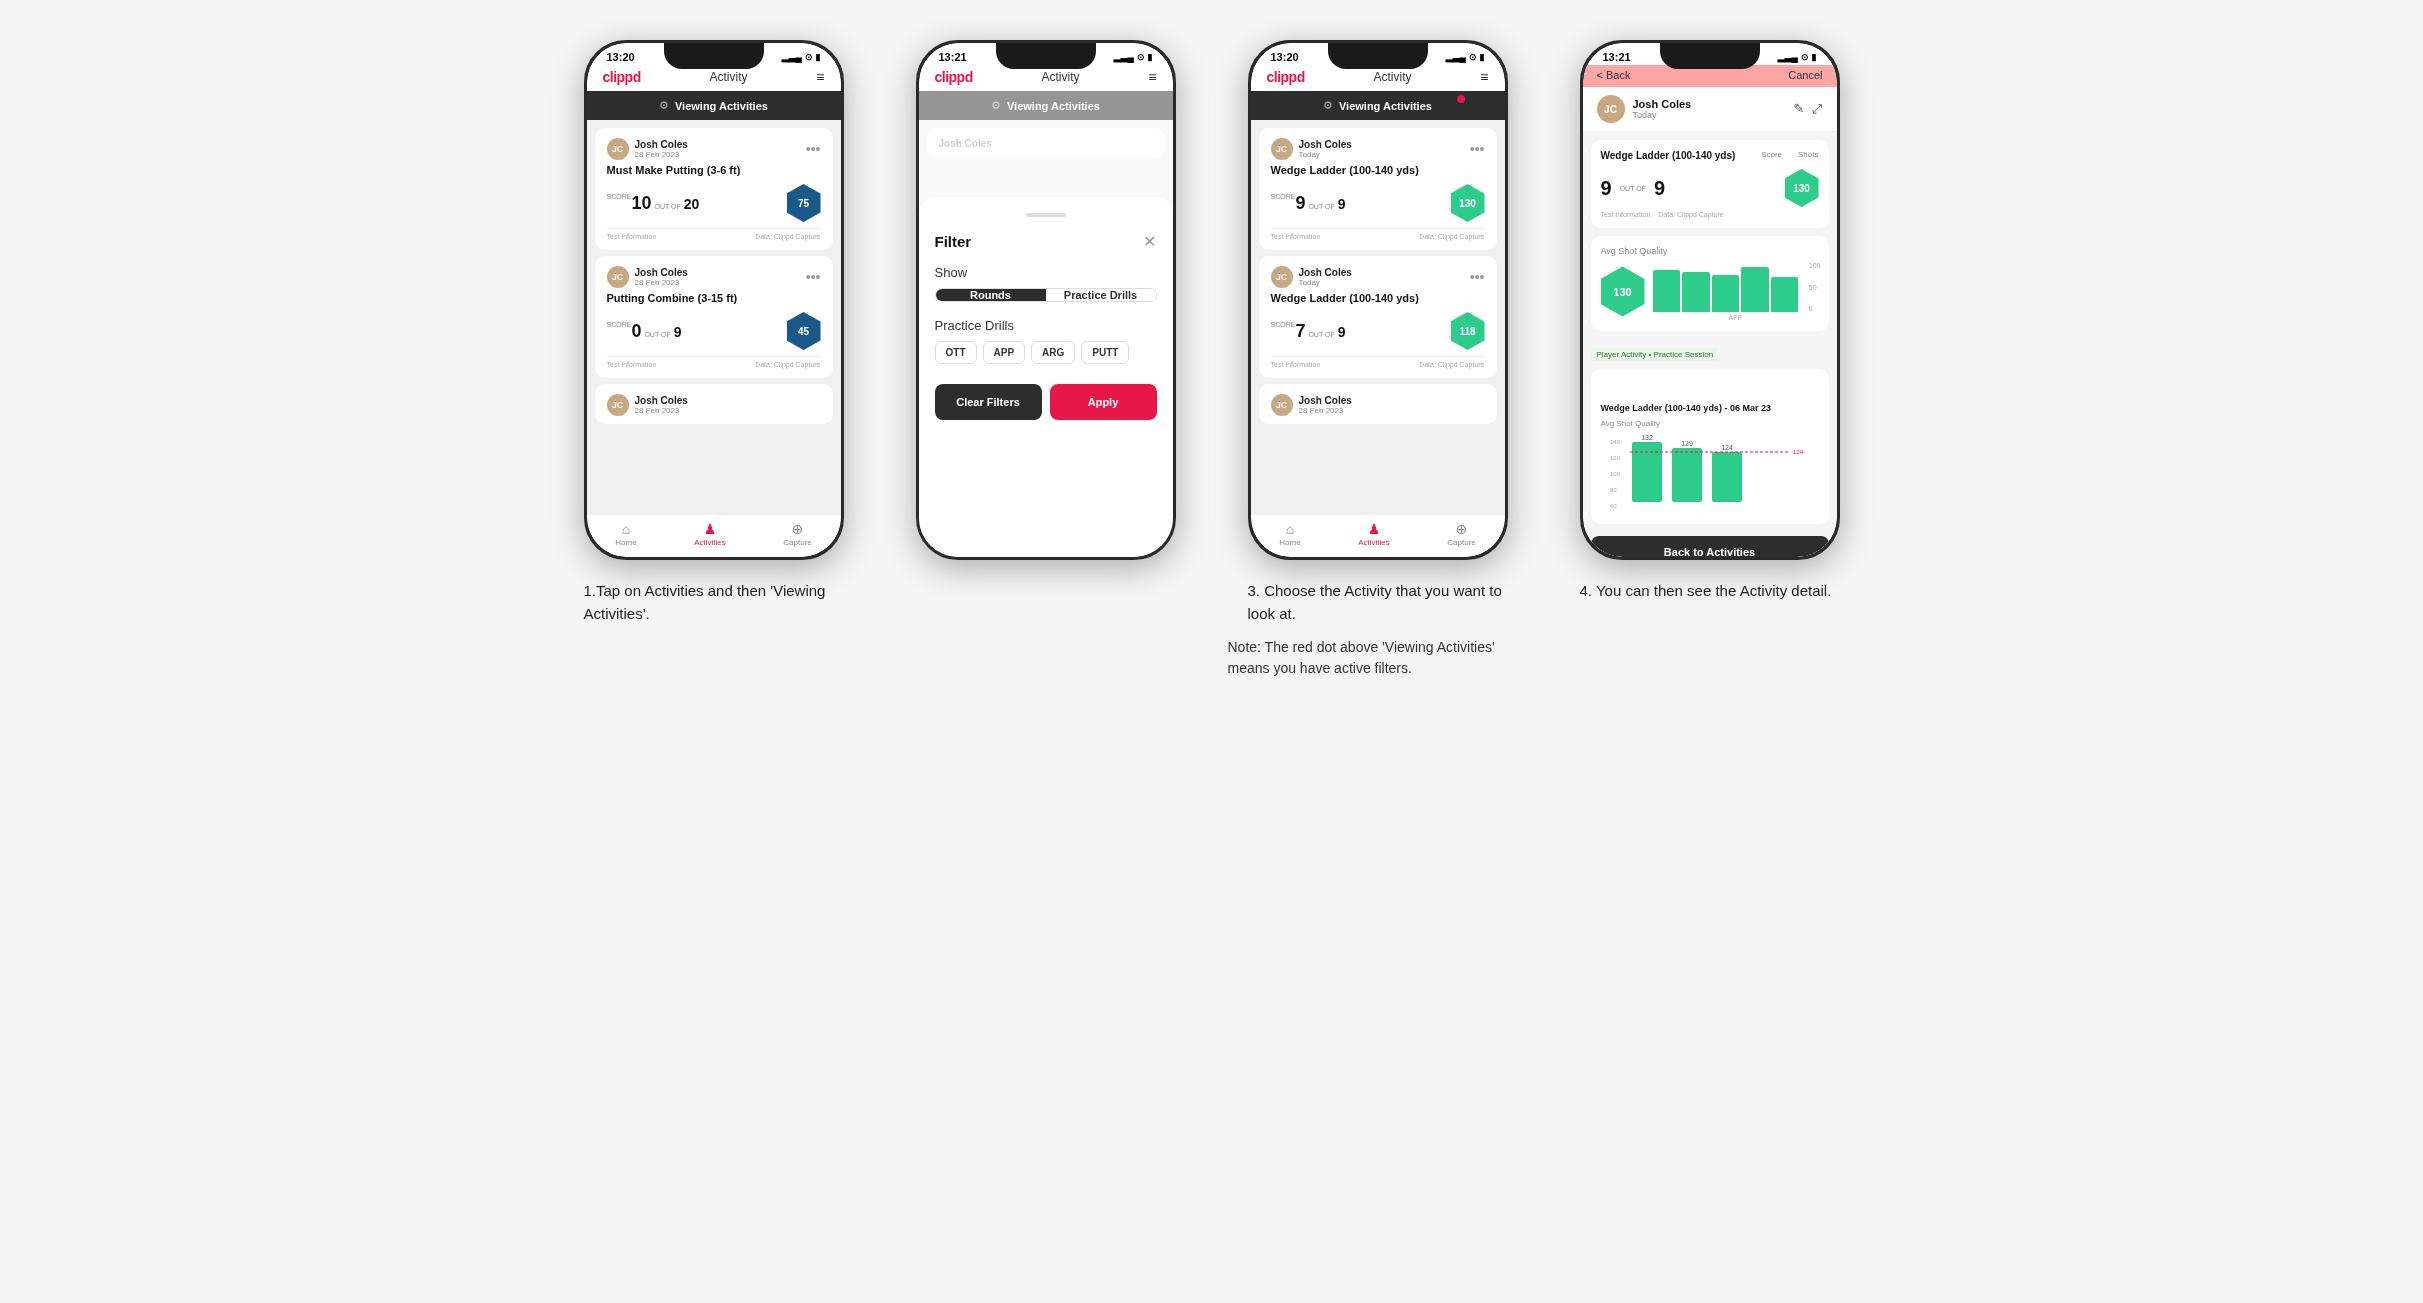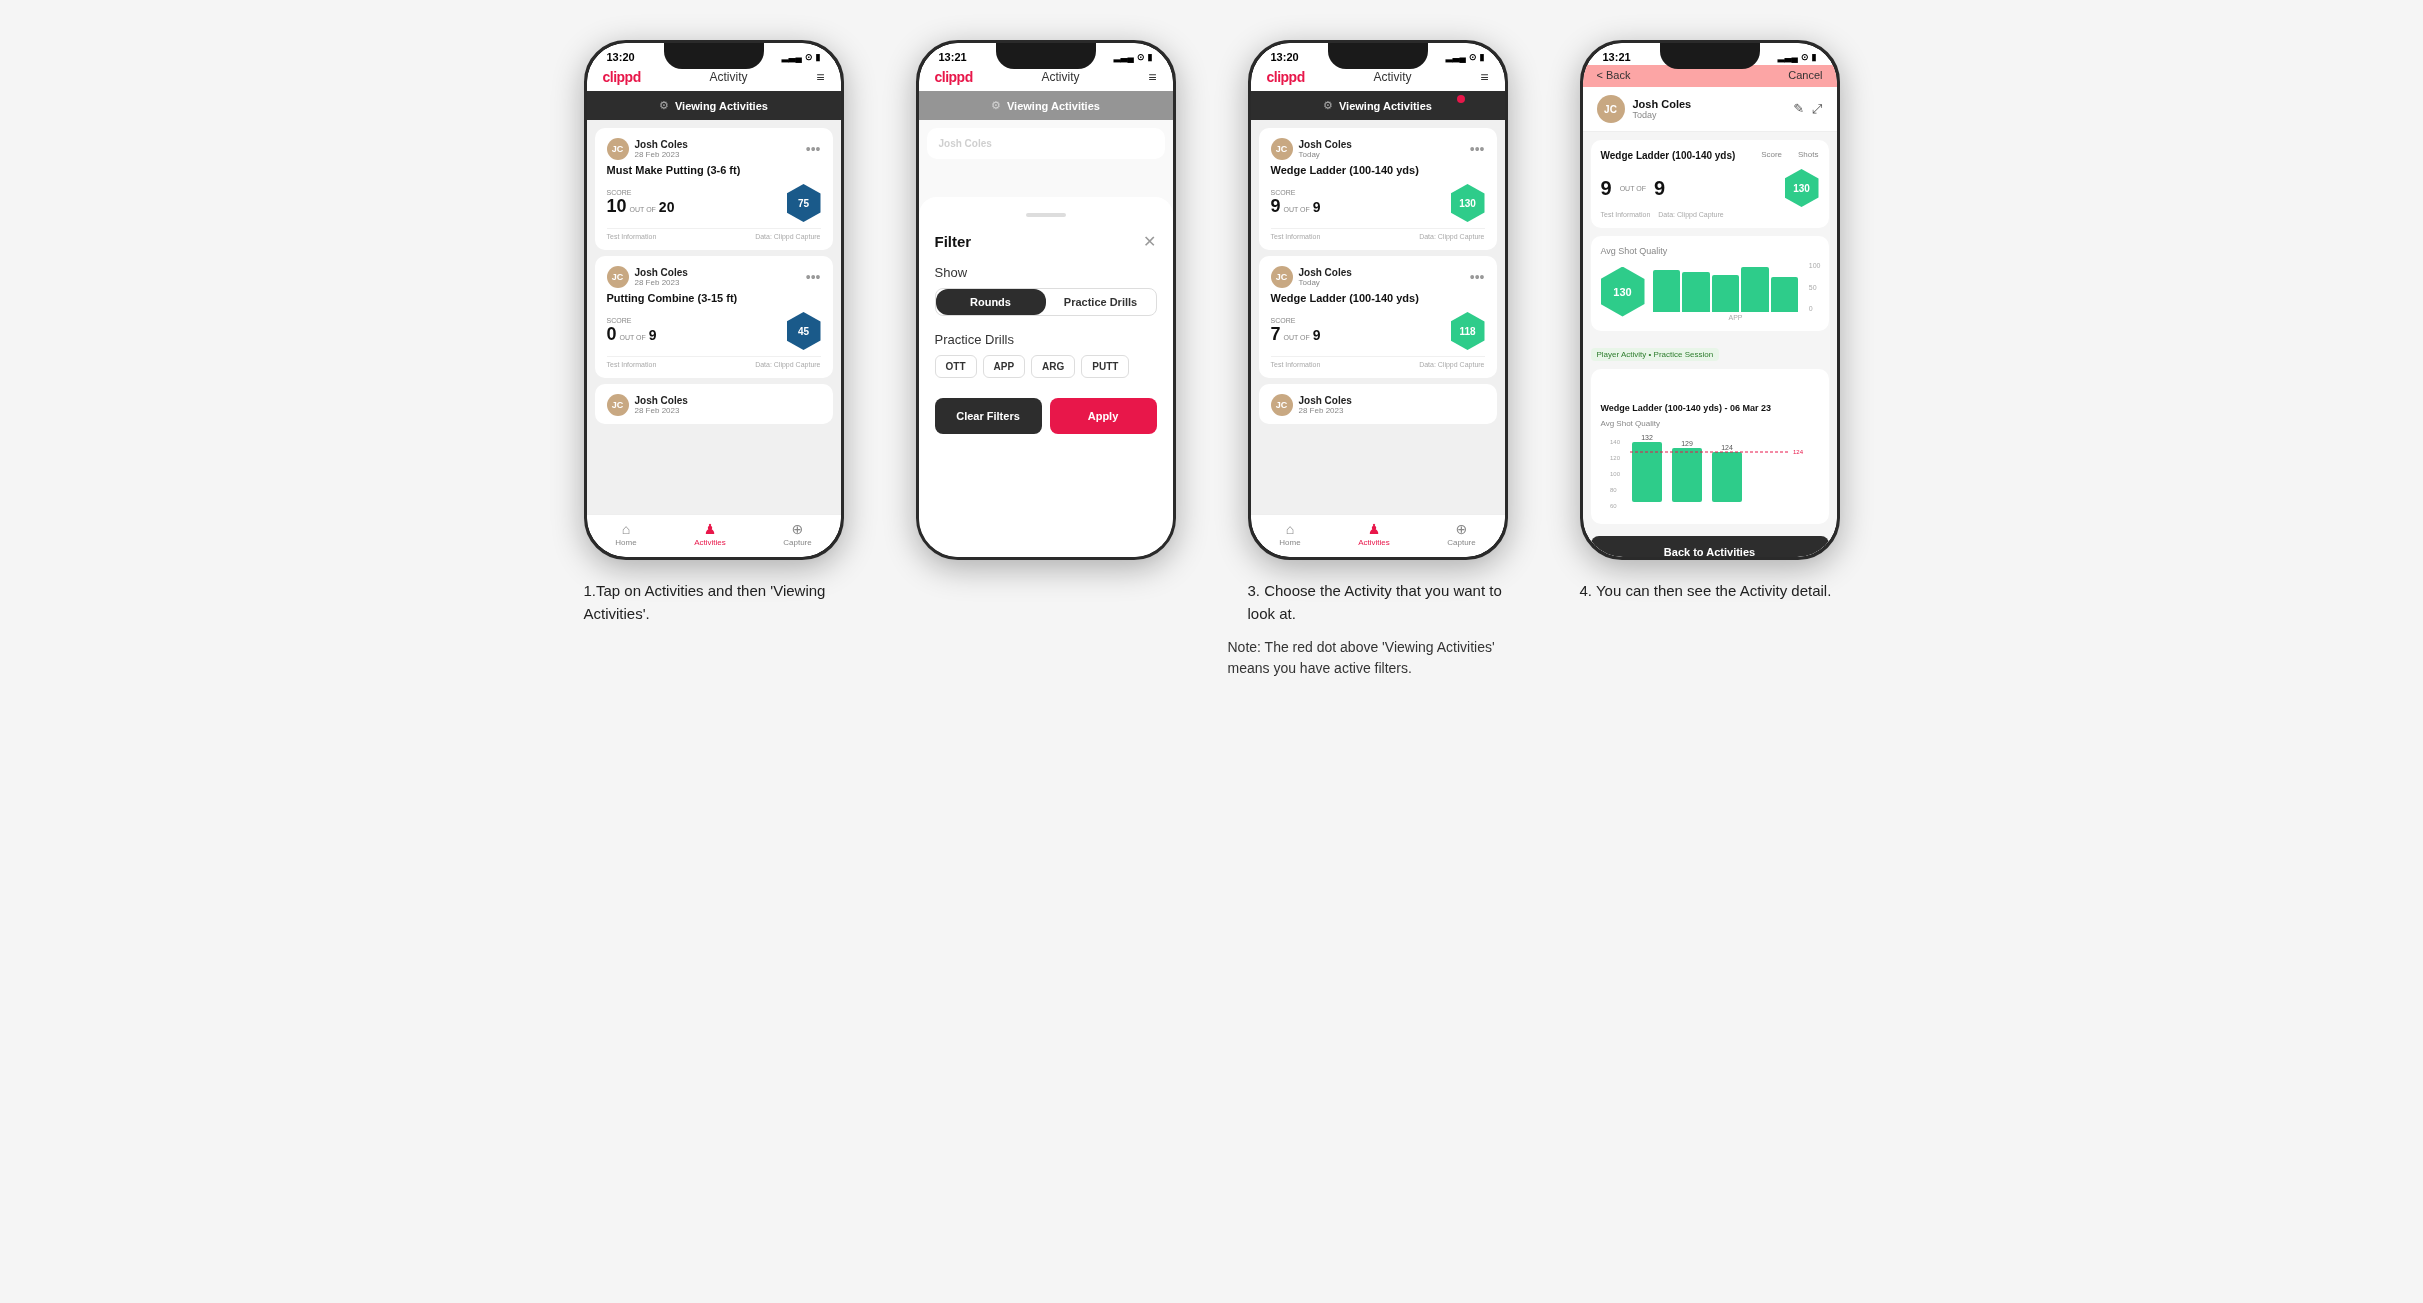--- a/index.html
+++ b/index.html
@@ -156,21 +156,21 @@
     .card-user-info { display: flex; flex-direction: column; }
     .card-user-name { font-size: 10px; font-weight: 700; color: #222; }
     .card-user-date { font-size: 8px; color: #888; }
     .card-dots { font-size: 14px; color: #999; }
     .card-title { font-size: 11px; font-weight: 700; color: #111; margin-bottom: 8px; }
     .card-stats {
       display: flex;
       align-items: center;
       gap: 10px;
     }
-    .stat-block { display: flex; flex-direction: column; }
+    .stat-block { display: flex; flex-direction: row; }
     .stat-label { font-size: 7px; color: #888; text-transform: uppercase; }
     .stat-value-row { display: flex; align-items: baseline; gap: 3px; }
     .stat-main { font-size: 18px; font-weight: 800; color: #111; }
     .stat-out-of { font-size: 7px; color: #888; }
     .stat-sub { font-size: 14px; font-weight: 800; color: #111; }
     .shot-quality-hex {
       width: 34px;
       height: 38px;
       position: relative;
       display: flex;
@@ -248,28 +248,27 @@
     .filter-toggle-row {
       display: flex;
       gap: 0;
       margin-bottom: 16px;
       border: 1px solid #ddd;
       border-radius: 8px;
       overflow: hidden;
     }
     .toggle-btn {
       flex: 1;
-      padding: 7px 4px;
+      padding: 0 4px;
       text-align: center;
       font-size: 11px;
       font-weight: 600;
       background: #fff;
       color: #333;
       cursor: pointer;
-      border-radius: 12px;
     }
     .toggle-btn.active {
       background: #2d2d2d;
       color: #fff;
     }
     .filter-chips-row {
       display: flex;
       gap: 6px;
       flex-wrap: wrap;
       margin-bottom: 20px;

